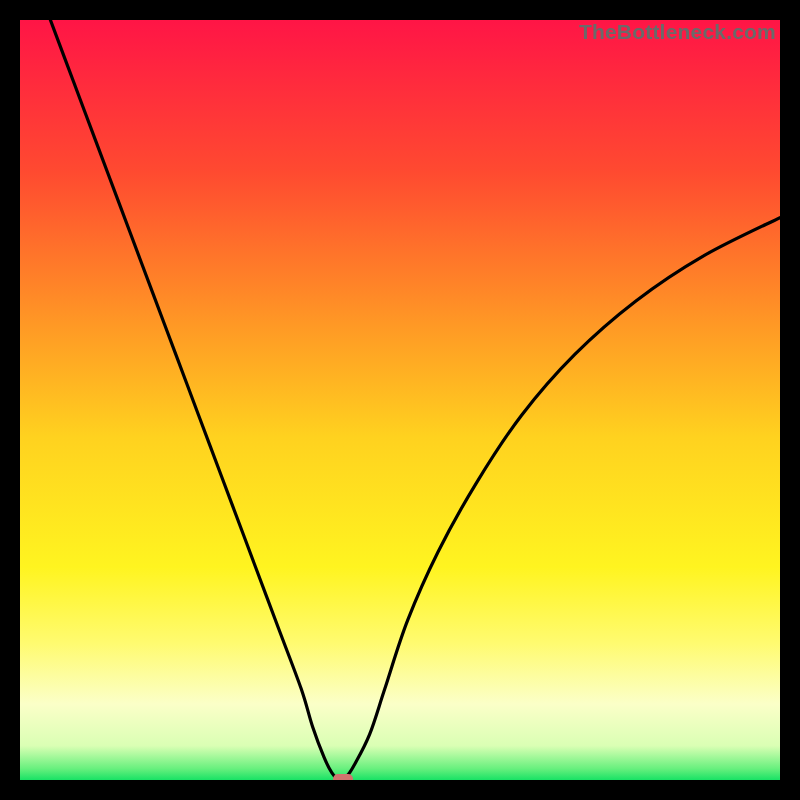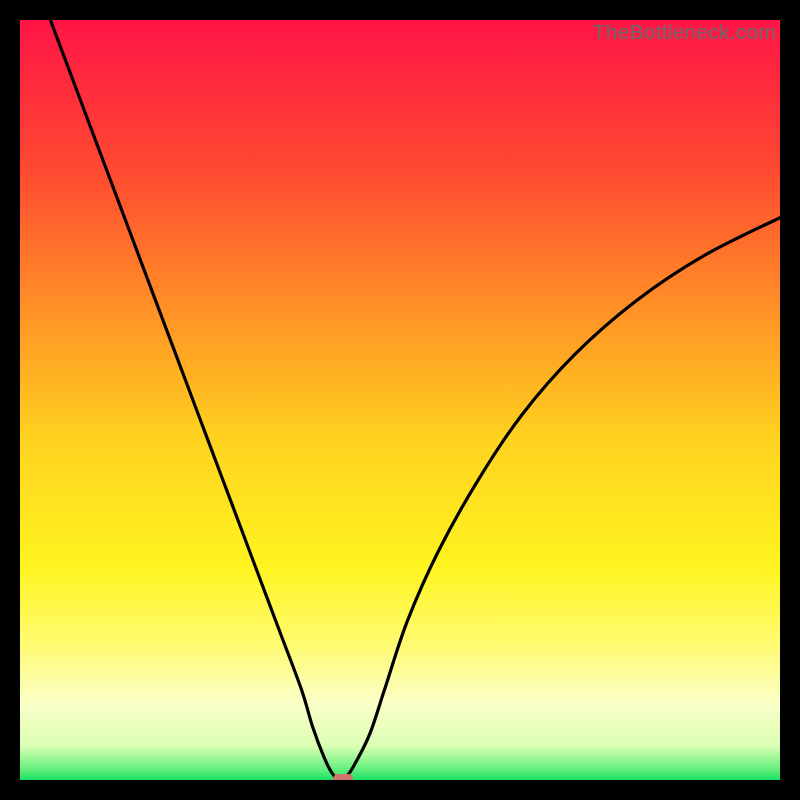--- a/index.html
+++ b/index.html
@@ -25,21 +25,21 @@
     top: 0;
     width: 760px;
     height: 760px;
   }
   .watermark {
     position: absolute;
     top: 0px;
     right: 4px;
     color: #6a6a6a;
     font-size: 21px;
-    font-weight: 400;
+    font-weight: 700;
     letter-spacing: 0.2px;
     z-index: 10;
   }
   svg { display: block; }
 </style>
 </head>
 <body>
 
 <div class="frame">
   <div class="watermark">TheBottleneck.com</div>

